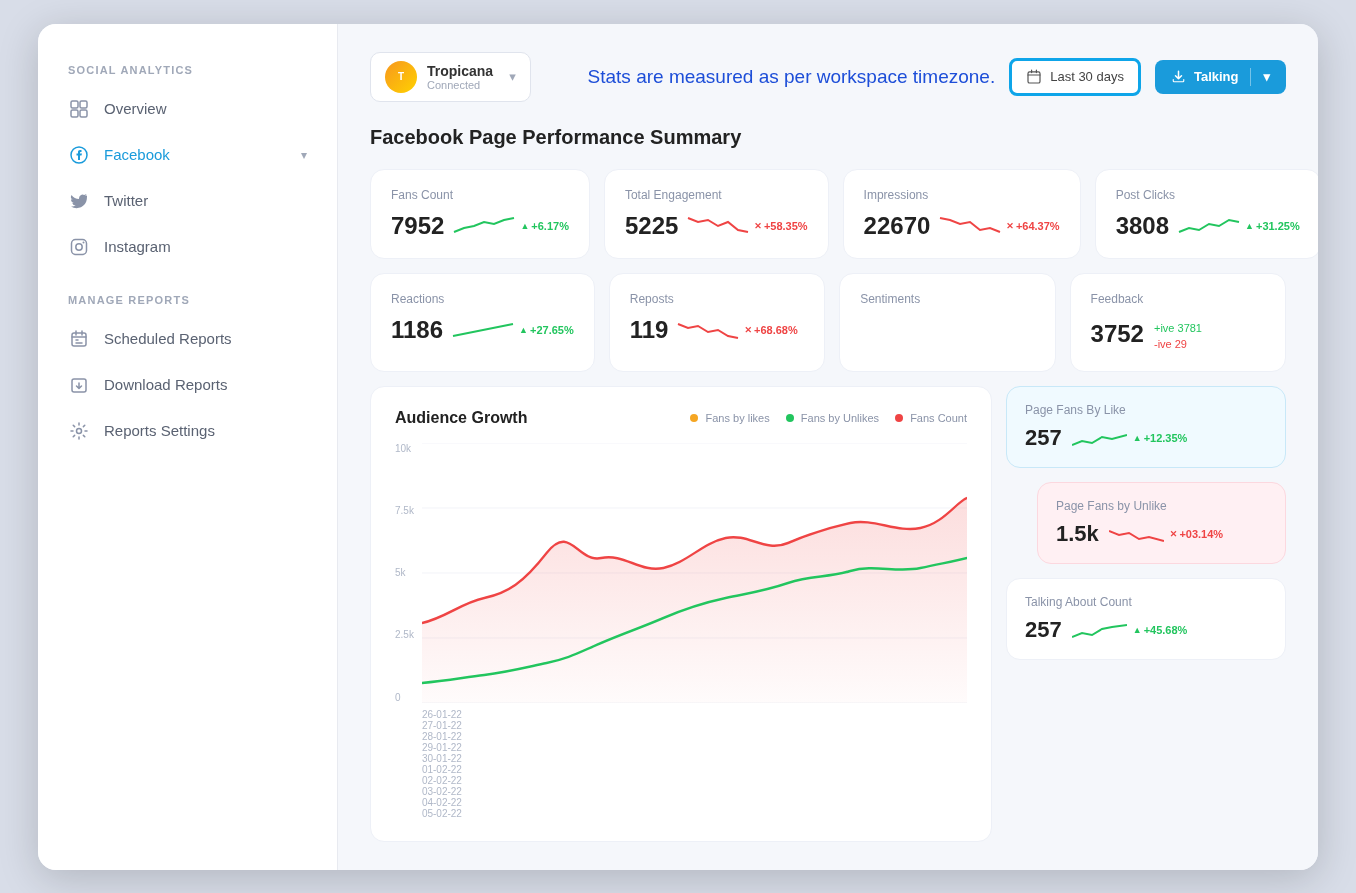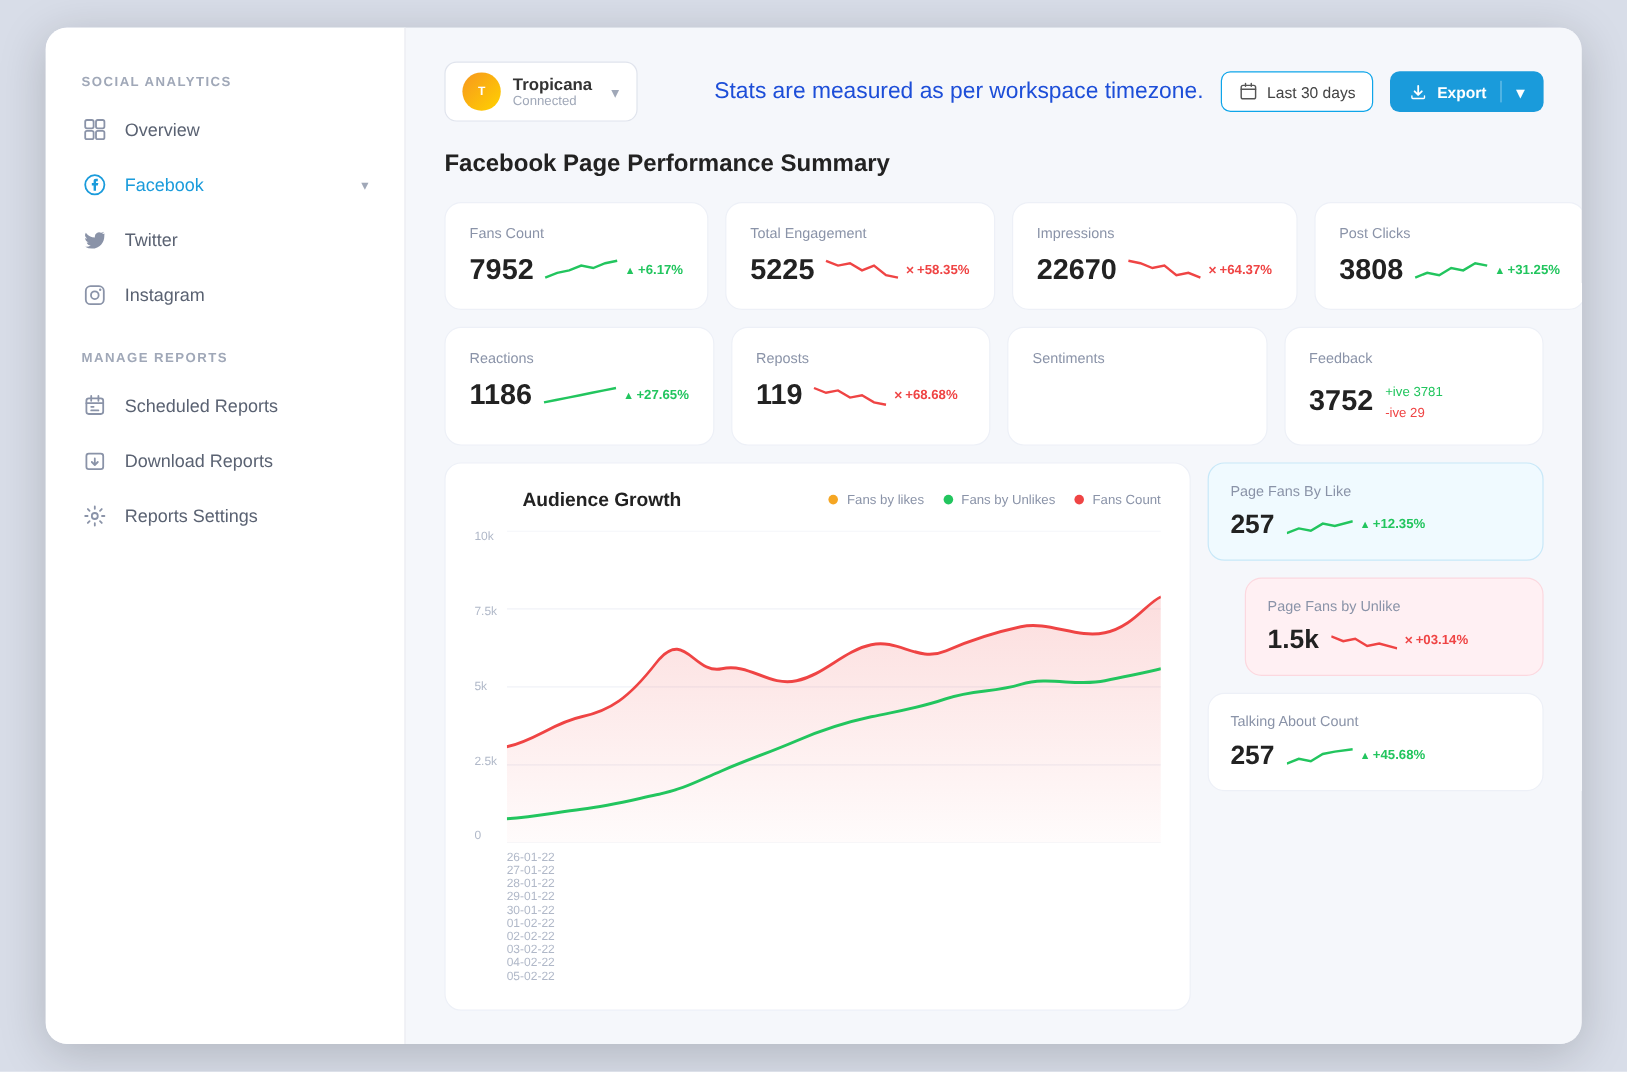--- a/index.html
+++ b/index.html
@@ -107,21 +107,21 @@
       display: flex;
       align-items: center;
       gap: 14px;
     }
     .timezone-label { font-size: 19px; color: #1d4ed8; }
     .date-range-btn {
       display: flex;
       align-items: center;
       gap: 8px;
       background: #fff;
-      border: 1px solid #0ea5e9;
+      border: 3px solid #0ea5e9;
       border-radius: 8px;
       padding: 8px 14px;
       font-size: 13px;
       color: #444;
       cursor: pointer;
     }
     .export-btn {
       display: flex;
       align-items: center;
       gap: 8px;
@@ -206,21 +206,20 @@
     .chart-card {
       background: #fff;
       border-radius: 14px;
       padding: 22px 24px;
       border: 1px solid #edf0f7;
     }
     .chart-header {
       display: flex;
       justify-content: space-between;
       margin-bottom: 16px;
-      margin-left: 40px;
     }
     .chart-title {
       font-size: 16px;
       font-weight: 700;
       color: #222;
     }
     .chart-legend {
       display: flex;
       align-items: center;
       gap: 16px;
@@ -395,21 +394,21 @@
             <rect x="2.5" y="3.5" width="15" height="14" rx="2" stroke="#555" stroke-width="1.5"></rect>
             <path d="M7 1.5v3M13 1.5v3M2.5 7.5h15" stroke="#555" stroke-width="1.5" stroke-linecap="round"></path>
           </svg>
           <span>Last 30 days</span>
         </button>
         <button class="export-btn">
           <svg width="15" height="15" viewBox="0 0 20 20" fill="none">
             <path d="M10 3v10M6 9l4 4 4-4" stroke="#fff" stroke-width="2" stroke-linecap="round" stroke-linejoin="round"></path>
             <path d="M3 14v2a1 1 0 001 1h12a1 1 0 001-1v-2" stroke="#fff" stroke-width="1.5" stroke-linecap="round"></path>
           </svg>
-          <span>Export</span>
+          <span>Talking</span>
           <span class="export-btn-divider"></span>
           <span>▾</span>
         </button>
       </div>
     </div>
 
     <div class="page-title">Facebook Page Performance Summary</div>
 
     <div class="stats-grid">
 

